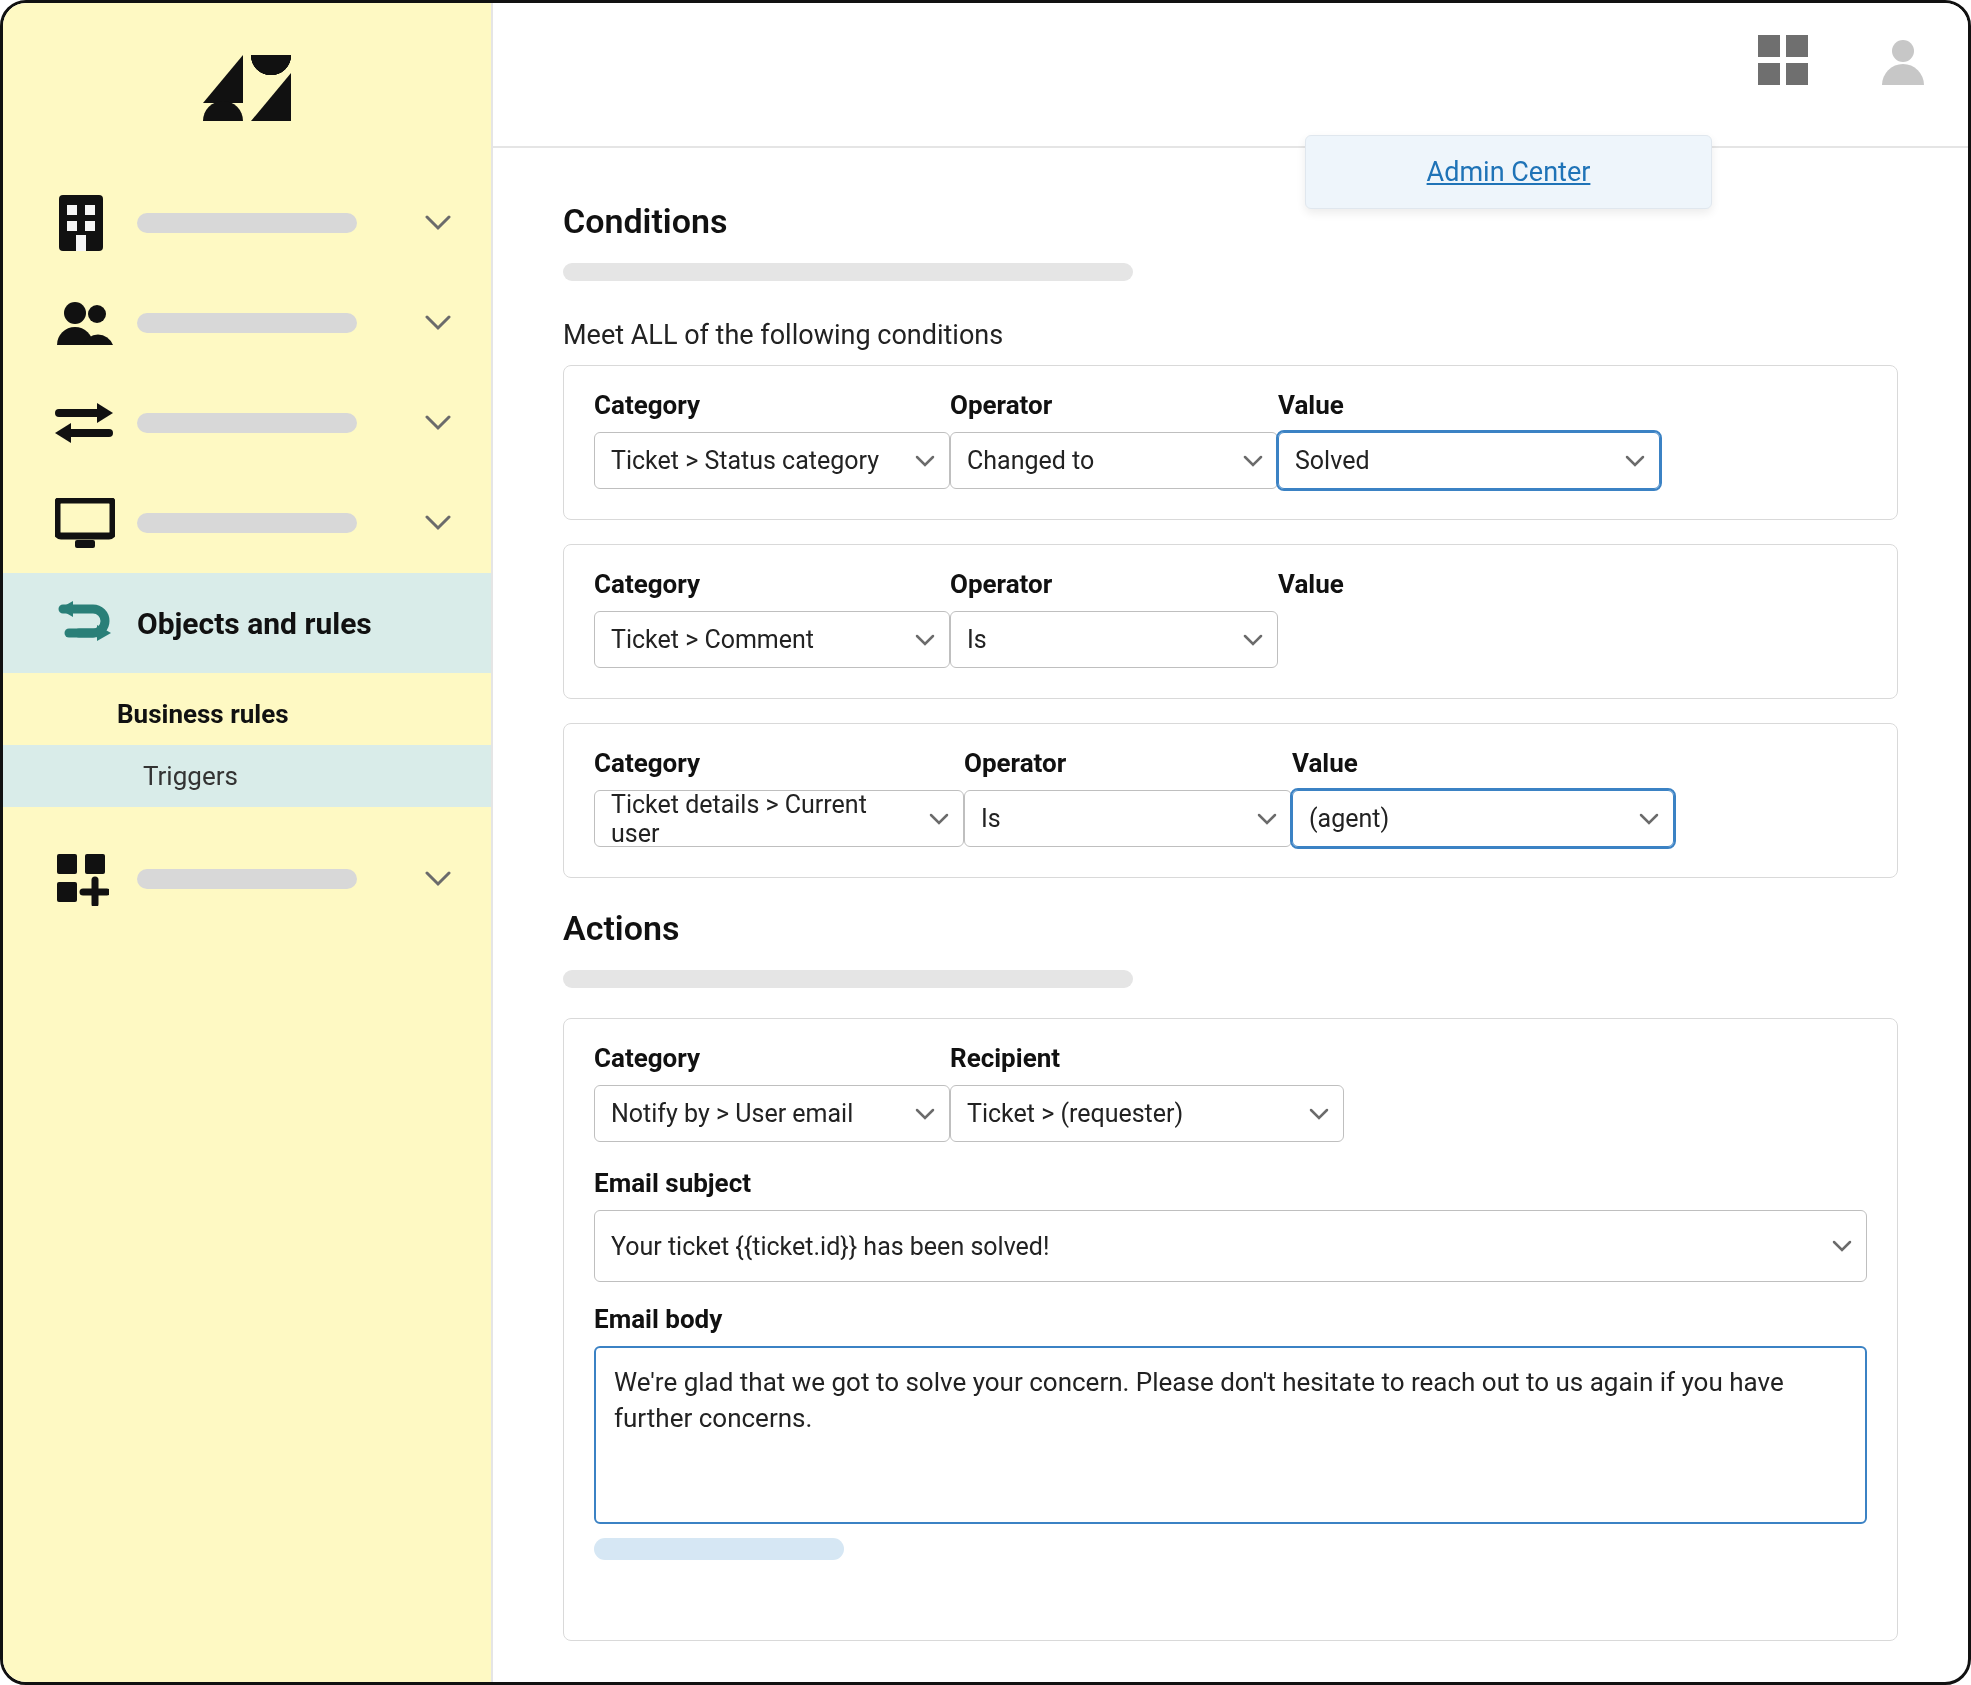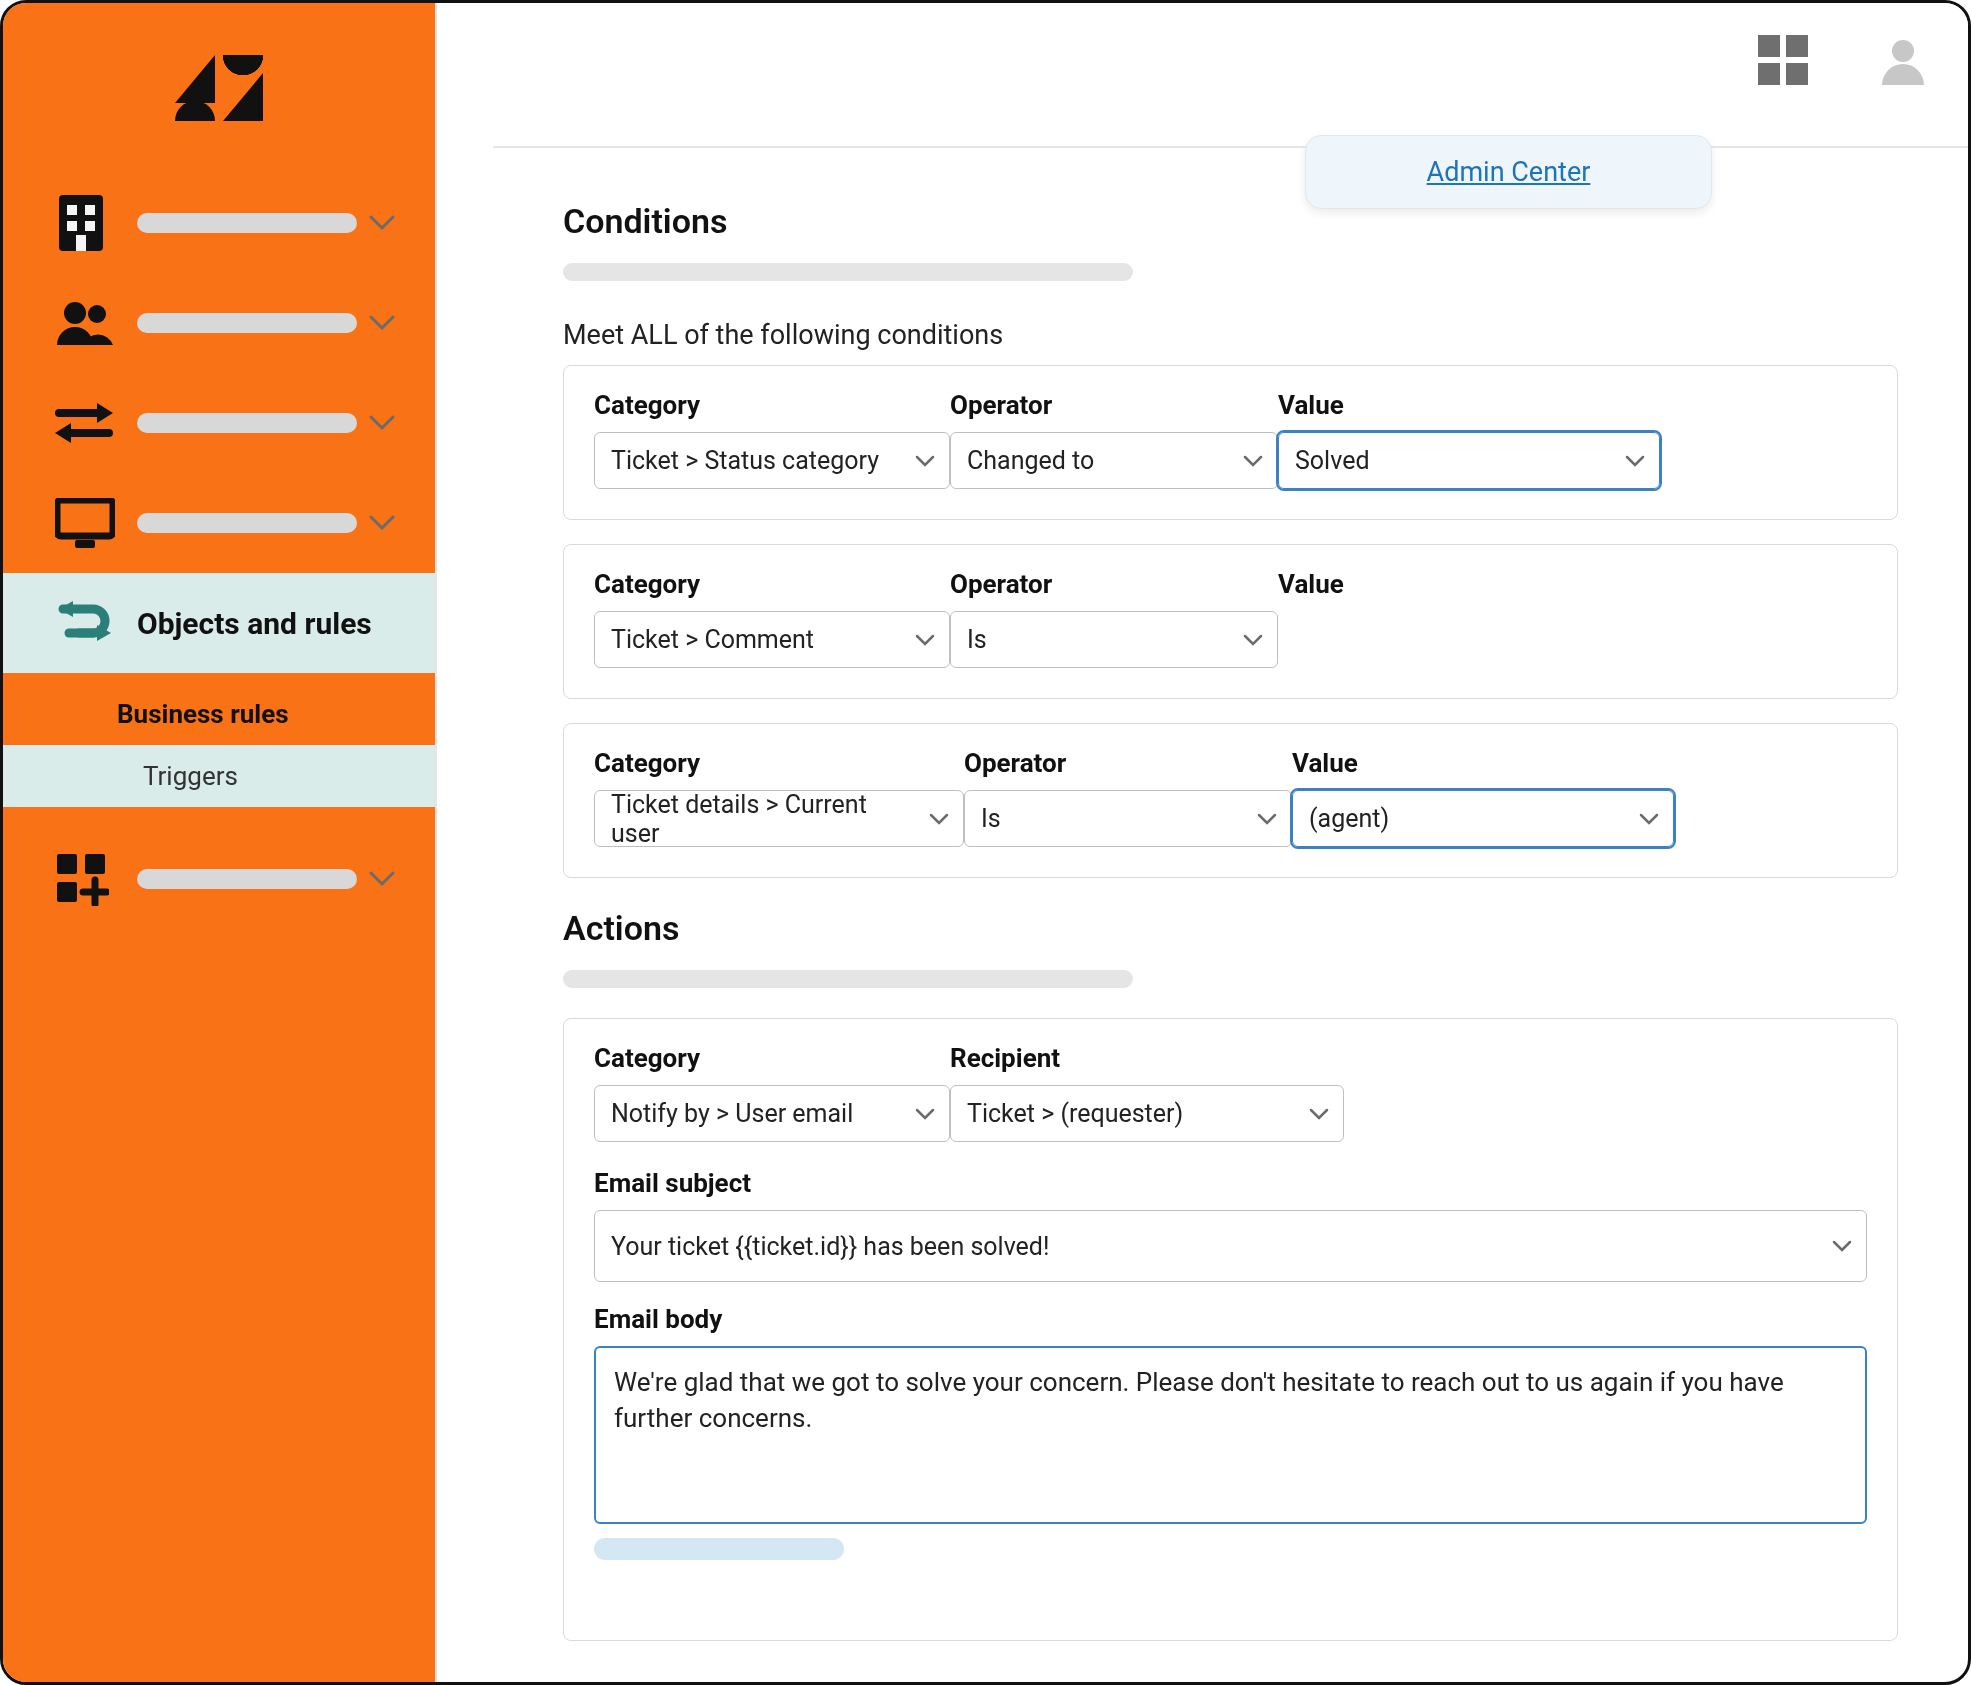--- a/index.html
+++ b/index.html
@@ -15,22 +15,22 @@
     width: 1971px;
     height: 1685px;
     background: #fff;
     border: 3px solid #111;
     border-radius: 26px;
     overflow: hidden;
   }
   .sidebar {
     position: absolute;
     left: 0; top: 0; bottom: 0;
-    width: 434px;
-    background: #f97316;
+    width: 490px;
+    background: #fef9c3;
     border-right: 2px solid #e5e5e5;
   }
   .logo-wrap {
     height: 170px;
     display: flex;
     align-items: center;
     justify-content: center;
   }
   .nav {
     padding: 0;
@@ -110,21 +110,21 @@
   }
   .icon-person svg { display:block; }
 
   .admin-pop {
     position: absolute;
     right: 256px; top: 132px;
     width: 407px;
     height: 74px;
     background: #eef5fb;
     border: 1px solid #e0e7ee;
-    border-radius: 16px;
+    border-radius: 6px;
     box-shadow: 0 4px 10px rgba(0,0,0,0.08);
     display: flex;
     align-items: center;
     justify-content: center;
     font-size: 27px;
   }
   .admin-pop a {
     color: #1f73b7;
     text-decoration: underline;
   }

